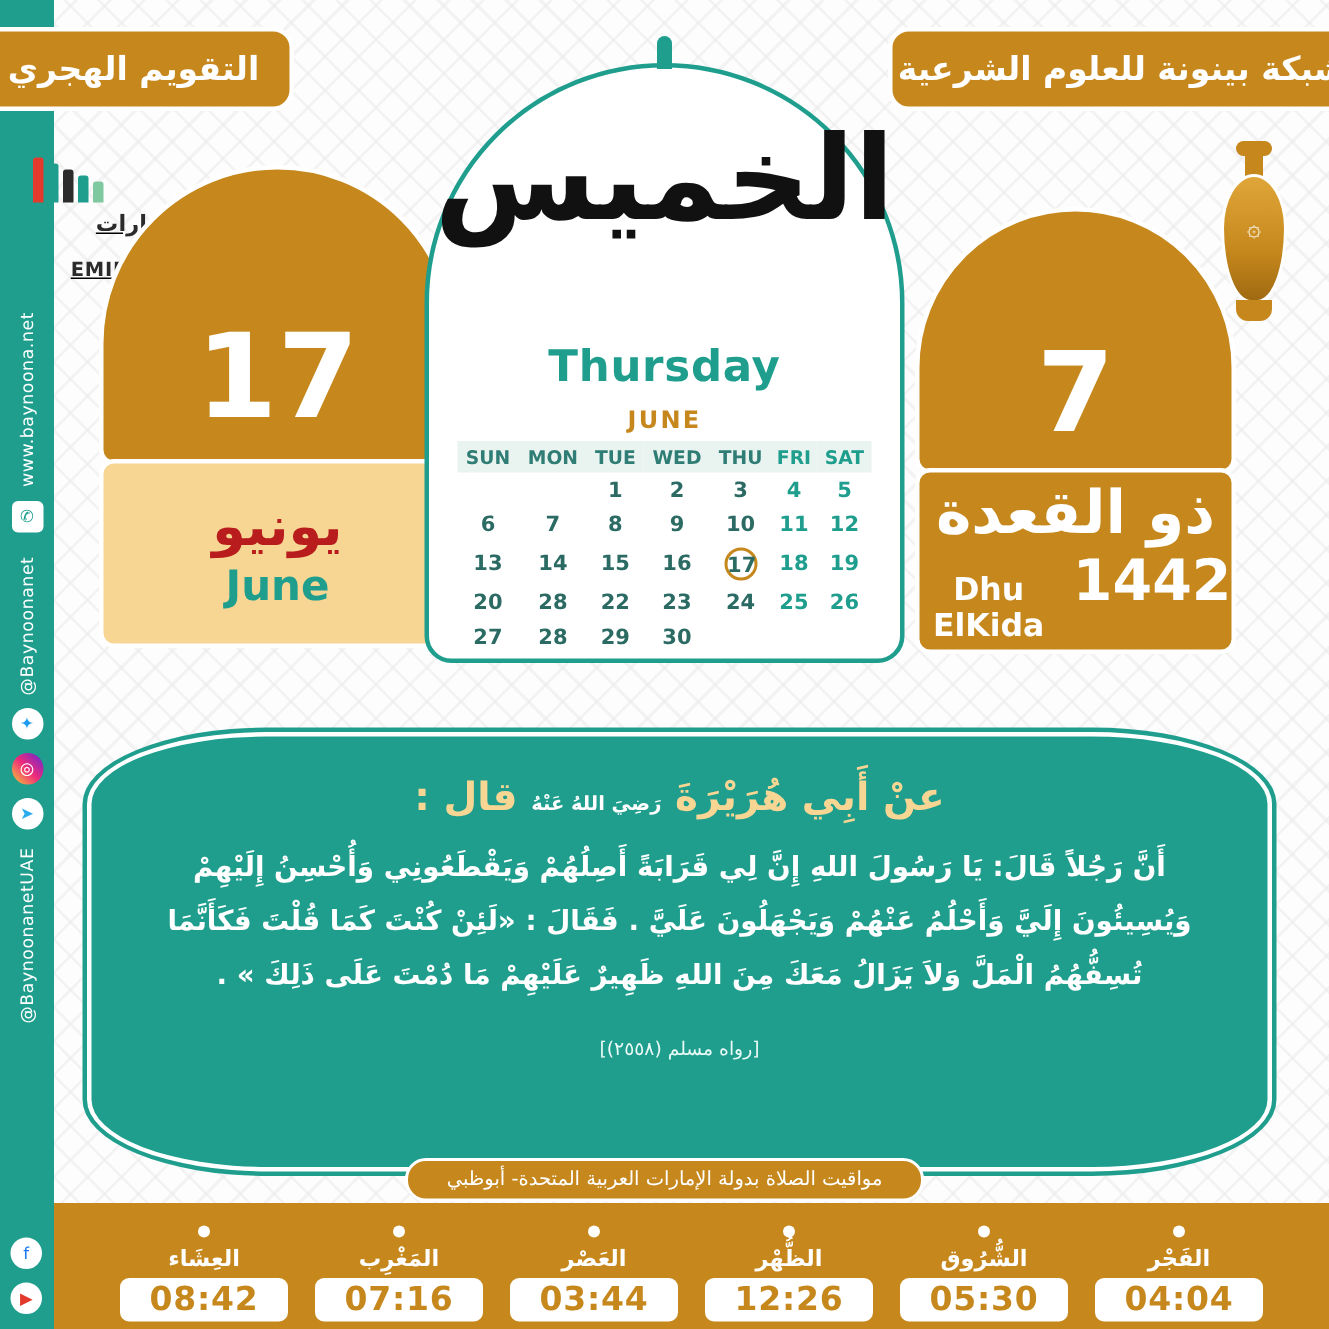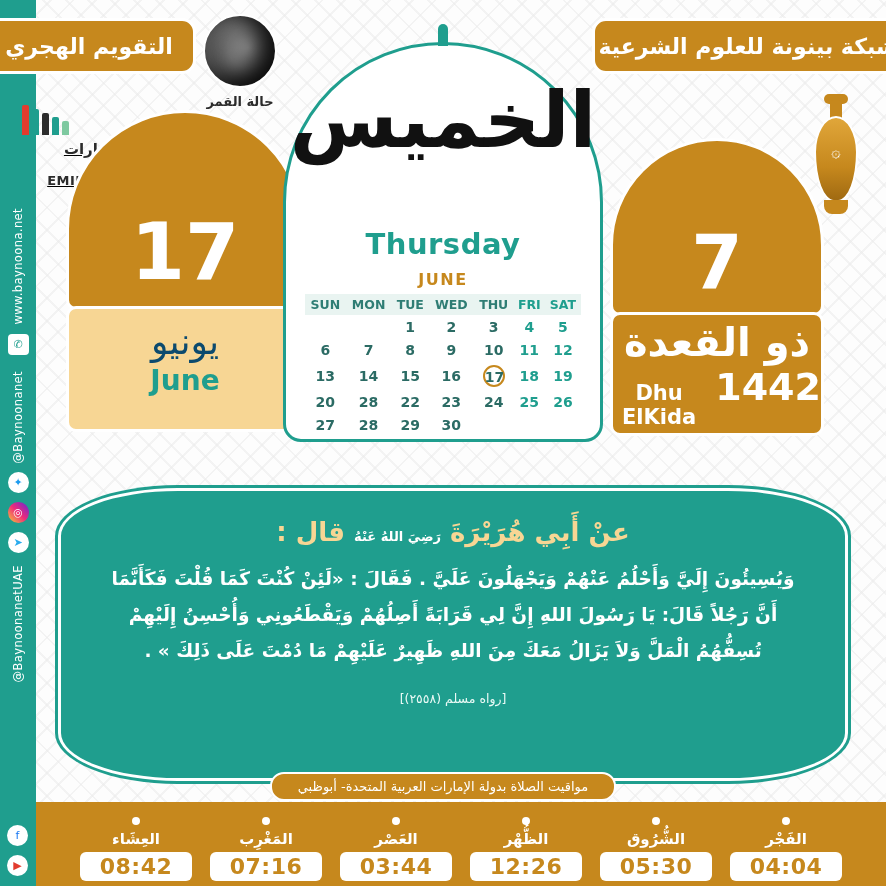--- a/index.html
+++ b/index.html
@@ -140,21 +140,21 @@
     background: #c6881d; border: 3px solid #ffffff;
     border-radius: 119px 119px 10px 10px;
     display:flex; align-items:flex-end; justify-content:center;
   }
   #greg-day { color:#ffffff; font-size: 78px; font-weight: bold; line-height: 1; margin-bottom: 16px; }
   #greg-bottom {
     position: absolute; left: 0; top: 196px; width: 238px; height: 126px;
     background: #f7d694; border: 3px solid #ffffff; border-radius: 10px;
     text-align:center;
   }
-  #greg-month-ar { font-size: 36px; color:#0c4a6e; direction: rtl; font-weight:normal; margin-top: 12px;}
+  #greg-month-ar { font-size: 36px; color:#b91c1c; direction: rtl; font-weight:bold; margin-top: 22px;}
   #greg-year-row { display:flex; align-items:baseline; justify-content:center; gap:14px; margin-top: 2px;}
   #greg-year { font-size: 42px; color:#1f9e8e; font-weight:bold; }
   #greg-month-en { font-size: 28px; color:#1f9e8e; font-weight:bold; }
 
   
   #hij-tag { position: absolute; right: 62px; top: 138px; width: 214px; height: 298px; }
   #hij-top {
     position:absolute; left:0; top:0; width: 214px; height: 178px;
     background:#c6881d; border:3px solid #ffffff; border-radius: 107px 107px 10px 10px;
     display:flex; align-items:flex-end; justify-content:center;
@@ -259,24 +259,20 @@
       <i class="b1"></i>
         <i class="b2"></i>
         <i class="b3"></i>
         <i class="b4"></i>
         <i class="b5"></i>
     </div>
     <div class="ar">الإمارات</div>
     <div class="en">THE EMIRATES</div>
   </div>
 
-  <div id="moon-block">
-    <div id="moon"></div>
-    <div id="moon-label">حالة القمر</div>
-  </div>
 
   <div id="greg-tag">
     <div id="greg-top">
       <div id="greg-day">17</div>
     </div>
     <div id="greg-bottom">
       <div id="greg-month-ar">يونيو</div>
       <div id="greg-year-row">
         <div id="greg-month-en">June</div>
       </div>
@@ -374,22 +370,22 @@
     <div class="base"></div>
   </div>
 
   <div id="hadith">
     <div id="hadith-title">
       <span>عنْ أَبِي هُرَيْرَةَ</span>
       <span class="small">رَضِيَ اللهُ عَنْهُ</span>
       <span>قال :</span>
     </div>
     <div id="hadith-body">
+      <div>أَنَّ رَجُلاً قَالَ: يَا رَسُولَ اللهِ إِنَّ لِي قَرَابَةً أَصِلُهُمْ وَيَقْطَعُونِي وَأُحْسِنُ إِلَيْهِمْ</div>
       <div>وَيُسِيئُونَ إِلَيَّ وَأَحْلُمُ عَنْهُمْ وَيَجْهَلُونَ عَلَيَّ . فَقَالَ : «لَئِنْ كُنْتَ كَمَا قُلْتَ فَكَأَنَّمَا</div>
-      <div>أَنَّ رَجُلاً قَالَ: يَا رَسُولَ اللهِ إِنَّ لِي قَرَابَةً أَصِلُهُمْ وَيَقْطَعُونِي وَأُحْسِنُ إِلَيْهِمْ</div>
       <div>تُسِفُّهُمُ الْمَلَّ وَلاَ يَزَالُ مَعَكَ مِنَ اللهِ ظَهِيرٌ عَلَيْهِمْ مَا دُمْتَ عَلَى ذَلِكَ » .</div>
     </div>
     <div id="hadith-ref">[رواه مسلم (٢٥٥٨)]</div>
   </div>
 
   <div id="prayer-head">
     <span>مواقيت الصلاة بدولة الإمارات العربية المتحدة- أبوظبي</span>
   </div>
   <div id="prayer-strip">
     <div class="prayer">

